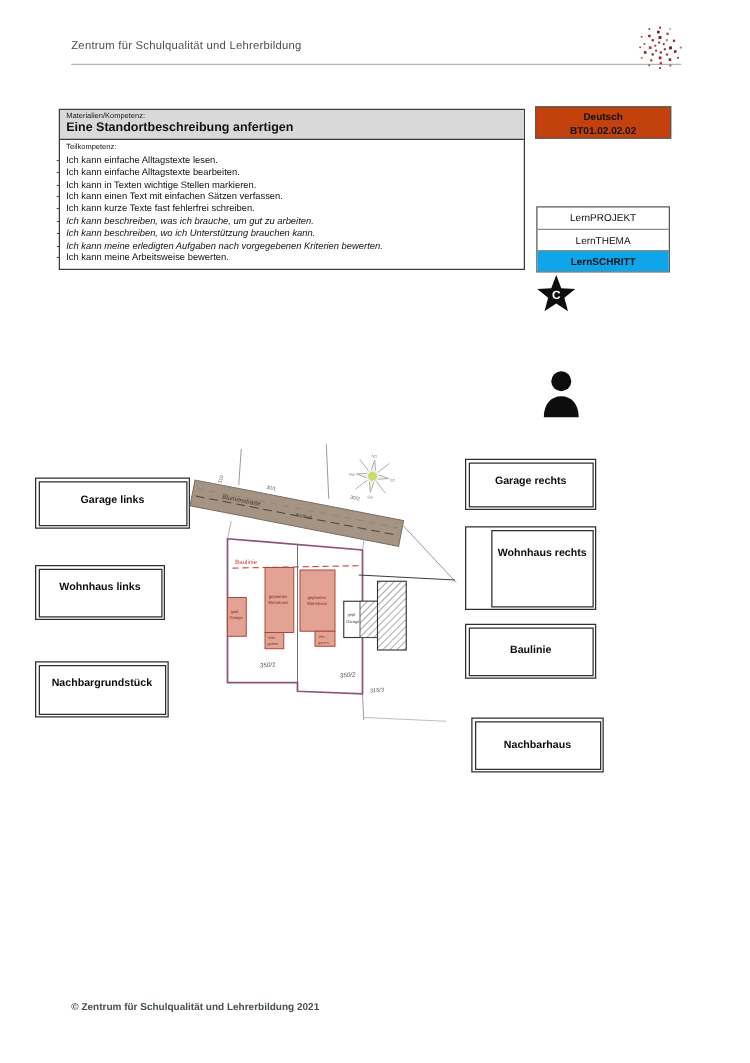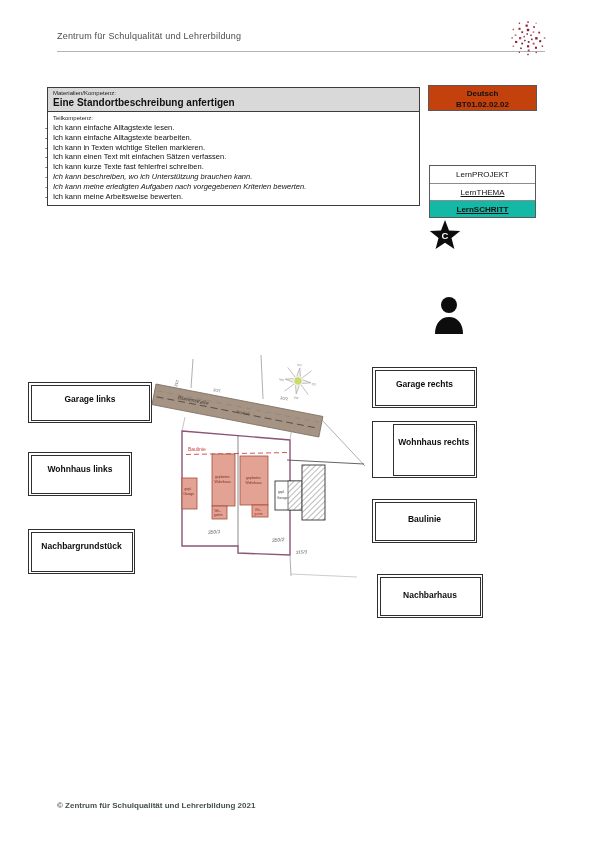--- a/index.html
+++ b/index.html
@@ -21,37 +21,37 @@
   .tk-list { list-style:none; }
   .tk-list li { position:relative; font-size:7.5px; line-height:9.8px; color:#111; }
   .tk-list li::before { content:"-"; position:absolute; left:-8px; }
   .tk-list li.italic { font-style:italic; }
 
   
   .subject-box { position:absolute; left:428px; top:85px; width:109px; height:26px; background:#c2410c;
                  border:1px solid #595959; text-align:center; font-size:8px; font-weight:bold; line-height:11px; padding-top:2px; color:#111; }
   .lern-box { position:absolute; left:429px; top:165px; width:107px; border:1px solid #595959; background:#fff; }
   .lern-row { height:17px; line-height:17px; text-align:center; font-size:8px; color:#111; }
-  .lern-row + .lern-row { border-top:1px solid #8c8c8c;text-decoration:underline; }
-  .lern-row.active { background:#14b8a6; font-weight:bold; }
+  .lern-row + .lern-row { border-top:1px solid #8c8c8c; }
+  .lern-row.active { background:#0ea5e9; font-weight:bold; }
 
   .star-badge { position:absolute; left:427px; top:218px; }
   .person-icon { position:absolute; left:432px; top:296px; }
 
   .instruction { position:absolute; left:57px; top:306px; font-size:9px; color:#2e2e2e; }
 
   
   .term-box { position:absolute; border:1.6px solid #2f2f2f; padding:1.5px; background:#fff; }
   .term-box .inner { width:100%; height:100%; border:1px solid #2f2f2f; text-align:center; padding-top:8px;
                      font-size:8.5px; font-weight:bold; color:#0d0d0d; }
   .tb-garage-links       { left:28px;  top:382px; width:124px; height:41px; }
   .tb-wohnhaus-links     { left:28px;  top:452px; width:104px; height:44px; }
   .tb-nachbargrundstueck { left:28px;  top:529px; width:107px; height:45px; }
   .tb-garage-rechts      { left:372px; top:367px; width:105px; height:41px; }
-  .tb-wohnhaus-rechts    { left:372px; top:421px; width:105px; height:57px;padding-left:20px; }
+  .tb-wohnhaus-rechts    { left:372px; top:421px; width:105px; height:67px;padding-left:20px; }
   .tb-baulinie           { left:372px; top:499px; width:105px; height:44px; }
   .tb-nachbarhaus        { left:377px; top:574px; width:106px; height:44px; }
   .tb-wohnhaus-rechts .inner { padding-top:12px; }
   .tb-baulinie .inner { padding-top:11px; }
   .tb-nachbarhaus .inner { padding-top:12px; }
 
   .site-plan { position:absolute; left:150px; top:353px; }
 
   .footer { position:absolute; left:57px; top:801px; font-size:8px; font-weight:bold; color:#455249; }
 </style>
@@ -110,20 +110,21 @@
       <div class="comp-title">Eine Standortbeschreibung anfertigen</div>
     </div>
     <div class="comp-body">
       <div class="tk-label">Teilkompetenz:</div>
       <ul class="tk-list">
         <li>Ich kann einfache Alltagstexte lesen.</li>
         <li>Ich kann einfache Alltagstexte bearbeiten.</li>
         <li>Ich kann in Texten wichtige Stellen markieren.</li>
         <li>Ich kann einen Text mit einfachen Sätzen verfassen.</li>
         <li>Ich kann kurze Texte fast fehlerfrei schreiben.</li>
+        <li class="italic">Ich kann beschreiben, was ich brauche, um gut zu arbeiten.</li>
         <li class="italic">Ich kann beschreiben, wo ich Unterstützung brauchen kann.</li>
         <li class="italic">Ich kann meine erledigten Aufgaben nach vorgegebenen Kriterien bewerten.</li>
         <li>Ich kann meine Arbeitsweise bewerten.</li>
       </ul>
     </div>
   </div>
 
   <div class="subject-box">
     <div>Deutsch</div>
     <div>BT01.02.02.02</div>

